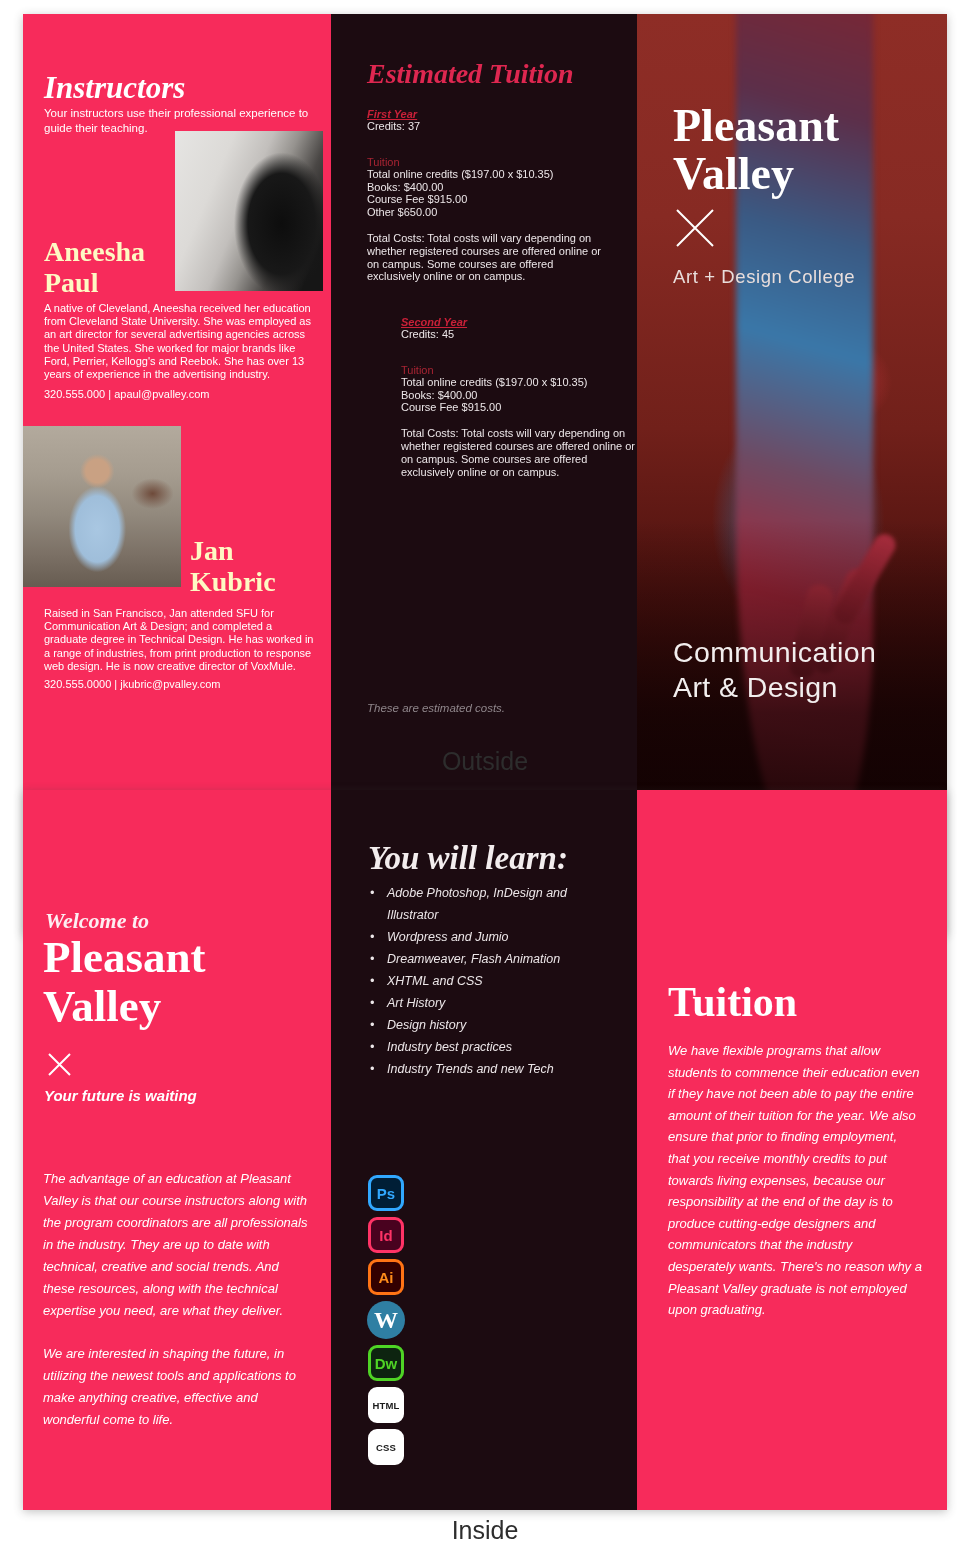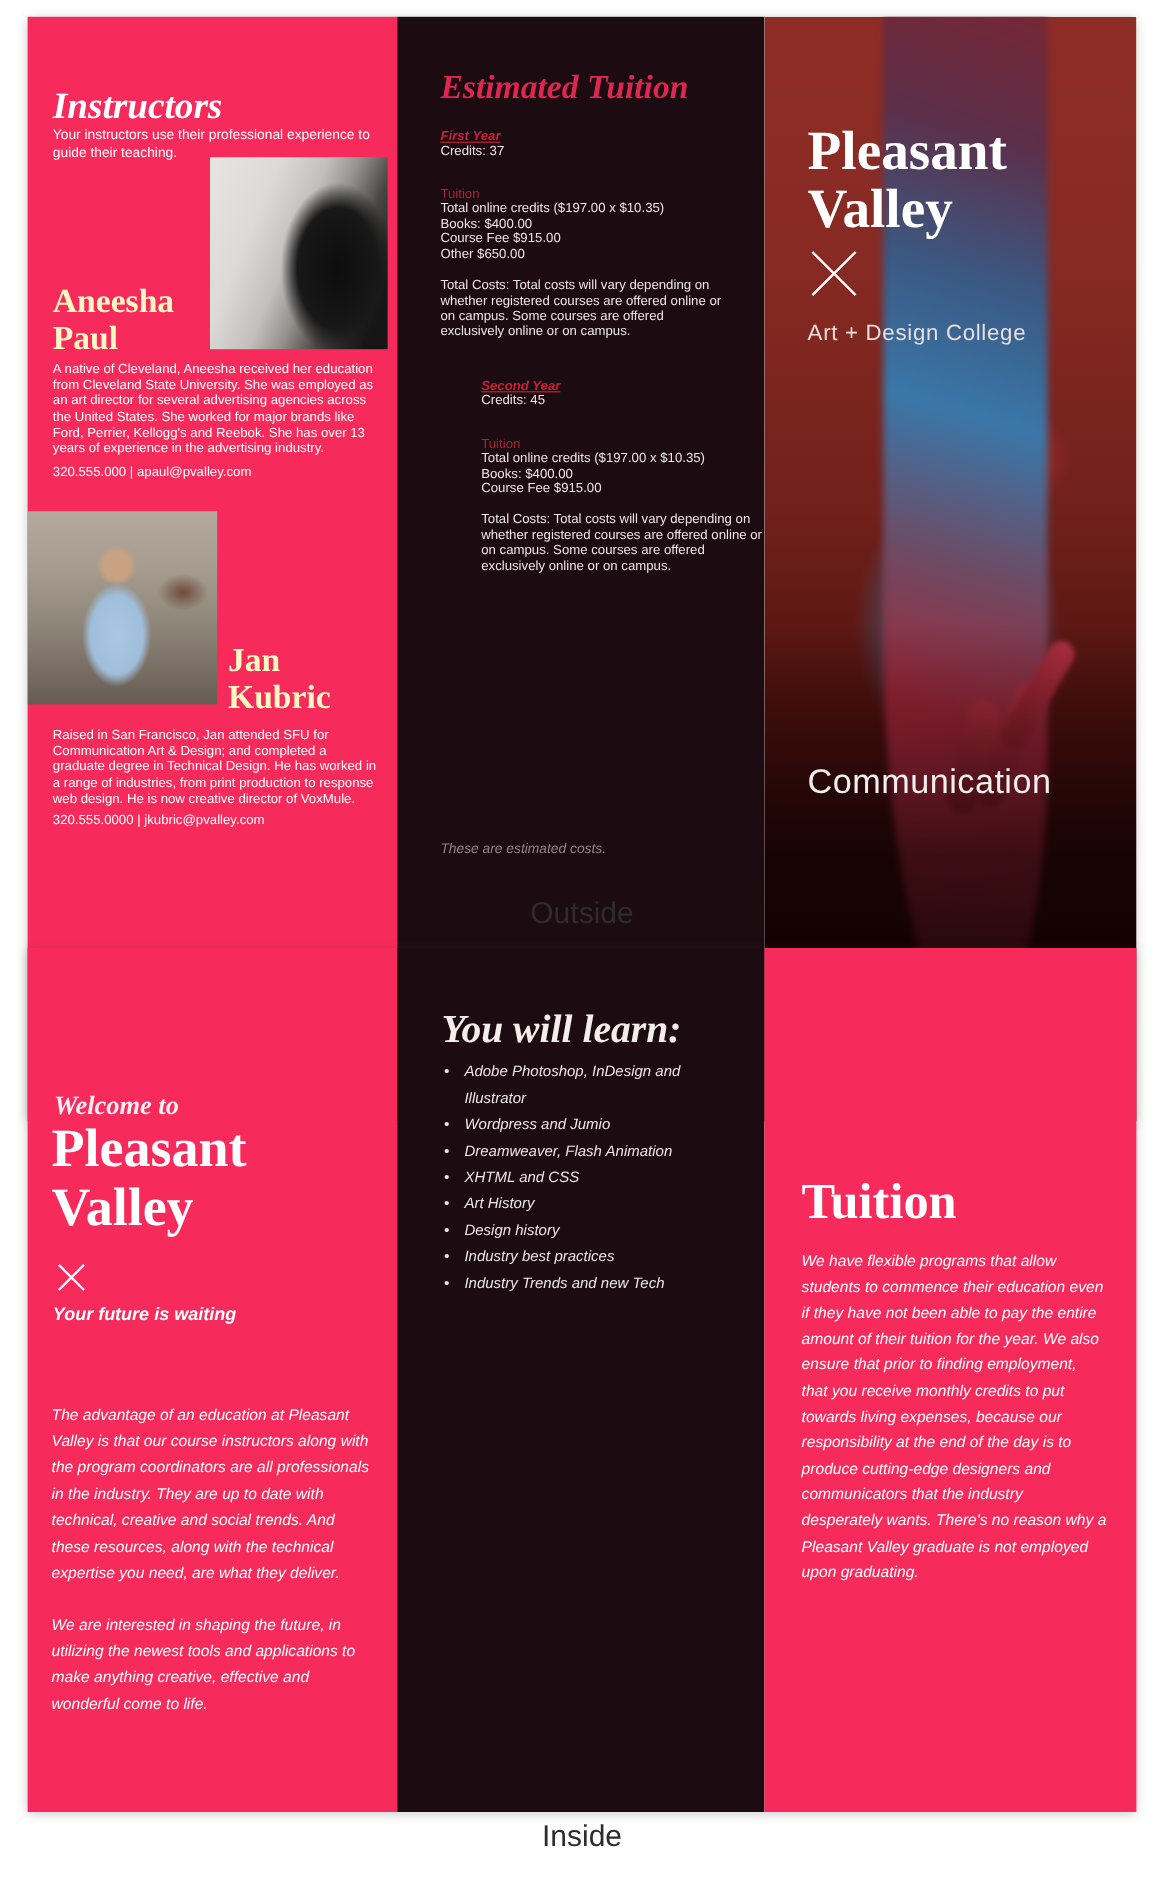--- a/index.html
+++ b/index.html
@@ -138,20 +138,21 @@
     <div class="abs cover-title" style="left:36px; top:88px;">
       <div>Pleasant</div>
       <div>Valley</div>
     </div>
     <svg class="abs" style="left:35px; top:191px;" width="46" height="46" viewBox="0 0 46 46">
       <path class="x-mark" d="M5 5 L41 41 M41 5 L5 41"></path>
     </svg>
     <div class="abs cover-sub" style="left:36px; top:252px;">Art + Design College</div>
     <div class="abs program" style="left:36px; top:621px;">
       <div>Communication</div>
+      <div>Art &amp; Design</div>
     </div>
   </section>
 </div>
 
 <div class="sheet-label" style="top:747px;">Outside</div>
 
 <div class="sheet" id="sheet-inside">
 
   <section class="panel p-left p-pink">
     <div class="abs eyebrow" style="left:22px; top:118px;">Welcome to</div>
@@ -172,20 +173,43 @@
     <ul class="abs learn-list" style="left:37px; top:92px;">
       <li>Adobe Photoshop, InDesign and Illustrator</li>
       <li>Wordpress and Jumio</li>
       <li>Dreamweaver, Flash Animation</li>
       <li>XHTML and CSS</li>
       <li>Art History</li>
       <li>Design history</li>
       <li>Industry best practices</li>
       <li>Industry Trends and new Tech</li>
     </ul>
+    <div class="abs" style="left:37px; top:385px;">
+      <div class="tool" style="background: rgb(0, 30, 54); color: rgb(49, 168, 255); border-color: rgb(49, 168, 255);">
+          <span>Ps</span>
+        </div>
+      <div class="tool" style="background: rgb(73, 2, 31); color: rgb(255, 51, 102); border-color: rgb(255, 51, 102);">
+          <span>Id</span>
+        </div>
+      <div class="tool" style="background: rgb(51, 0, 0); color: rgb(255, 140, 26); border-color: rgb(255, 116, 21);">
+          <span>Ai</span>
+        </div>
+      <div class="tool circle" style="background: rgb(47, 127, 163); color: rgb(255, 255, 255); border-color: rgb(47, 127, 163);">
+          <span>W</span>
+        </div>
+      <div class="tool" style="background: rgb(13, 36, 16); color: rgb(79, 212, 37); border-color: rgb(79, 212, 37);">
+          <span>Dw</span>
+        </div>
+      <div class="tool tiny" style="background: rgb(255, 255, 255); color: rgb(26, 26, 26); border-color: rgb(255, 255, 255);">
+          <span>HTML</span>
+        </div>
+      <div class="tool tiny" style="background: rgb(255, 255, 255); color: rgb(26, 26, 26); border-color: rgb(255, 255, 255);">
+          <span>CSS</span>
+        </div>
+    </div>
   </section>
 
   <section class="panel p-right p-pink">
     <h2 class="abs tuition-h" style="left:31px; top:188px;">Tuition</h2>
     <p class="abs tuition-par" style="left:31px; top:250px;">We have flexible programs that allow students to commence their education even if they have not been able to pay the entire amount of their tuition for the year. We also ensure that prior to finding employment, that you receive monthly credits to put towards living expenses, because our responsibility at the end of the day is to produce cutting-edge designers and communicators that the industry desperately wants. There's no reason why a Pleasant Valley graduate is not employed upon graduating.</p>
   </section>
 </div>
 
 <div class="sheet-label" style="top:1516px;">Inside</div>
 

